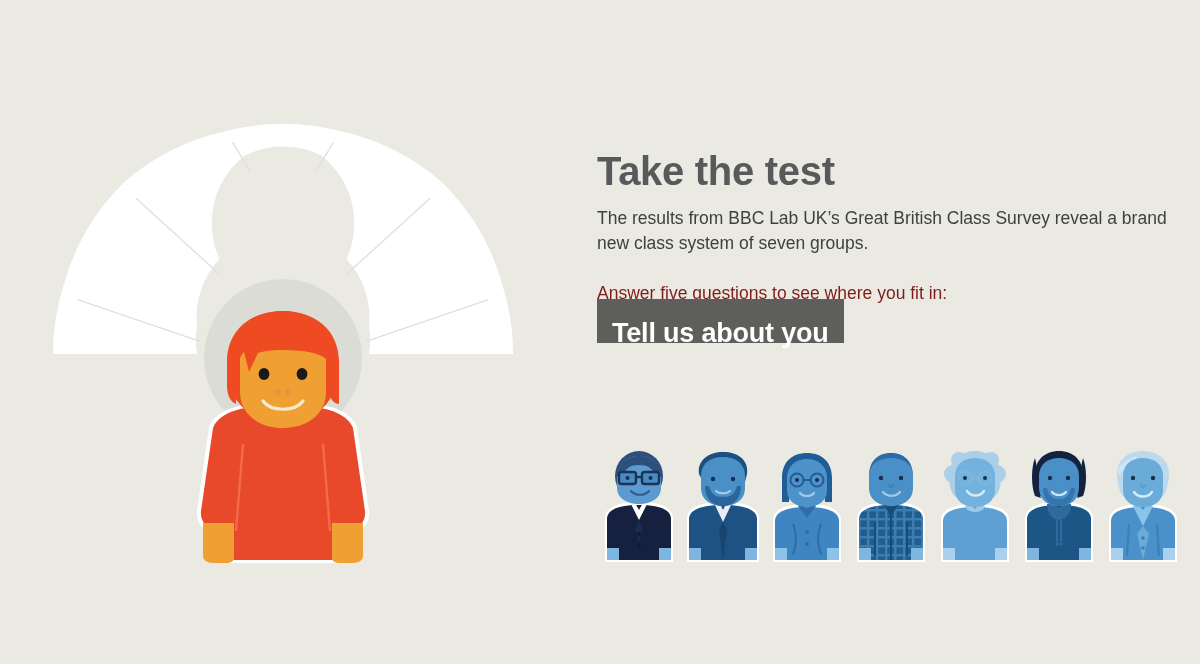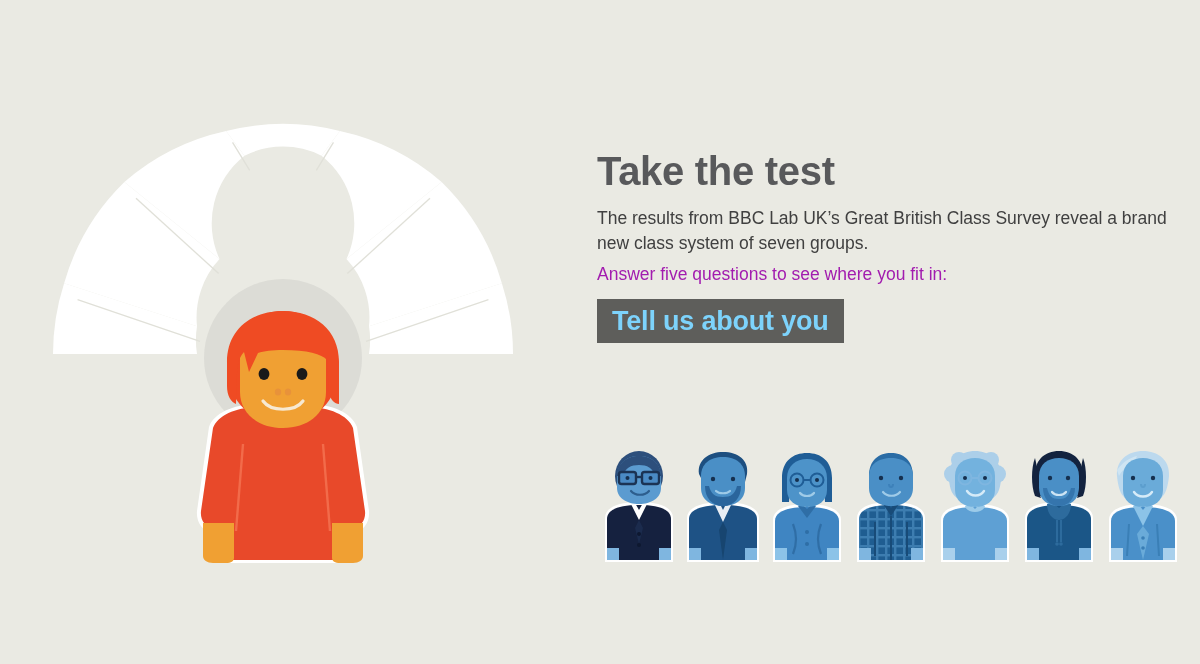--- a/index.html
+++ b/index.html
@@ -22,29 +22,29 @@
   #heading{
     position:absolute;left:0;top:124px;
     font-size:40px;font-weight:bold;color:#58595b;
     letter-spacing:-0.3px;line-height:1;
   }
   #para1{
     position:absolute;left:0;top:188px;width:576px;
     font-size:17.5px;color:#404040;line-height:1.45;
   }
   #para2{
-    position:absolute;left:0;top:244px;width:576px;
-    font-size:17.5px;color:#a21caf;line-height:1.45;
+    position:absolute;left:0;top:263px;width:576px;
+    font-size:17.5px;color:#7f1d1d;line-height:1.45;
   }
   #cta{
     position:absolute;left:0;top:299px;
     height:44px;box-sizing:border-box;
-    padding:0 15px;
+    padding:12px 15px;
     background:#5e5e5b;
-    color:#7dd3fc;
+    color:#ffffff;
     font-size:27px;font-weight:bold;
     letter-spacing:-0.2px;
     line-height:44px;
     border:0;outline:0;cursor:pointer;
     display:inline-block;white-space:nowrap;
     font-family:"Liberation Sans", sans-serif;
   }
 
   #people{
     position:absolute;left:0;top:446px;width:603px;height:120px;

